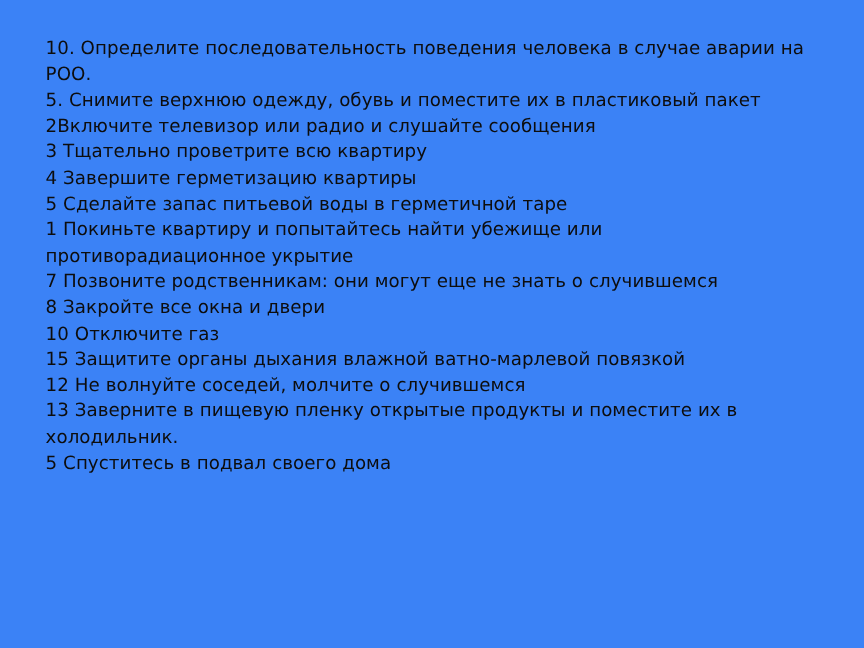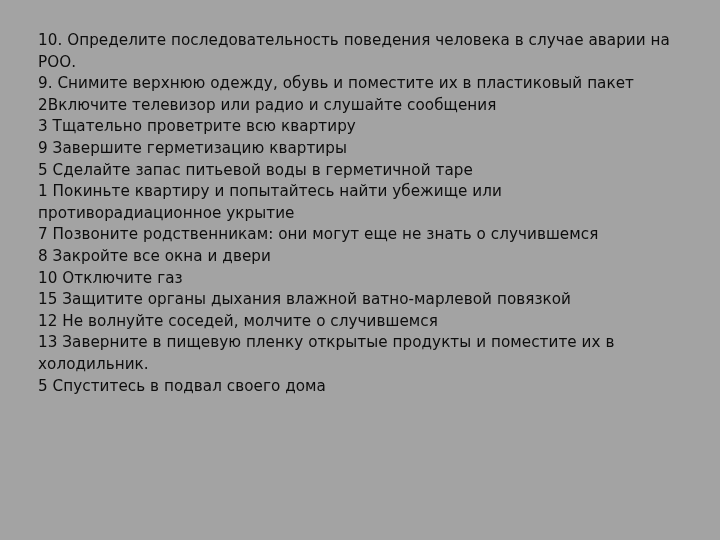--- a/index.html
+++ b/index.html
@@ -10,21 +10,21 @@
     width: 720px;
     height: 540px;
     background: #ffffff;
     font-family: "DejaVu Sans", sans-serif;
     overflow: hidden;
   }
   .slide {
     position: relative;
     width: 720px;
     height: 540px;
-    background: #a3a3a3;
+    background: #3b82f6;
     box-sizing: border-box;
     text-decoration: underline;
   }
   .content-block {
     position: absolute;
     left: 38px;
     top: 30px;
     width: 650px;
   }
   .line {
@@ -35,24 +35,24 @@
     white-space: pre-wrap;
     word-wrap: break-word;
   }
 </style>
 </head>
 <body>
 
 <div class="slide">
   <div class="content-block">
     <div class="line">10. Определите последовательность поведения человека в случае аварии на РОО.</div>
-    <div class="line">9. Снимите верхнюю одежду, обувь и поместите их в пластиковый пакет</div>
+    <div class="line">5. Снимите верхнюю одежду, обувь и поместите их в пластиковый пакет</div>
     <div class="line">2Включите телевизор или радио и слушайте сообщения</div>
     <div class="line">3 Тщательно проветрите всю квартиру</div>
-    <div class="line">9 Завершите герметизацию квартиры</div>
+    <div class="line">4 Завершите герметизацию квартиры</div>
     <div class="line">5 Сделайте запас питьевой воды в герметичной таре</div>
     <div class="line">1 Покиньте квартиру и попытайтесь найти убежище или противорадиационное укрытие</div>
     <div class="line">7 Позвоните родственникам: они могут еще не знать о случившемся</div>
     <div class="line">8 Закройте все окна и двери</div>
     <div class="line">10 Отключите газ</div>
     <div class="line">15 Защитите органы дыхания влажной ватно-марлевой повязкой</div>
     <div class="line">12 Не волнуйте соседей, молчите о случившемся</div>
     <div class="line">13 Заверните в пищевую пленку открытые продукты и поместите их в холодильник.</div>
     <div class="line">5 Спуститесь в подвал своего дома</div>
   </div>

